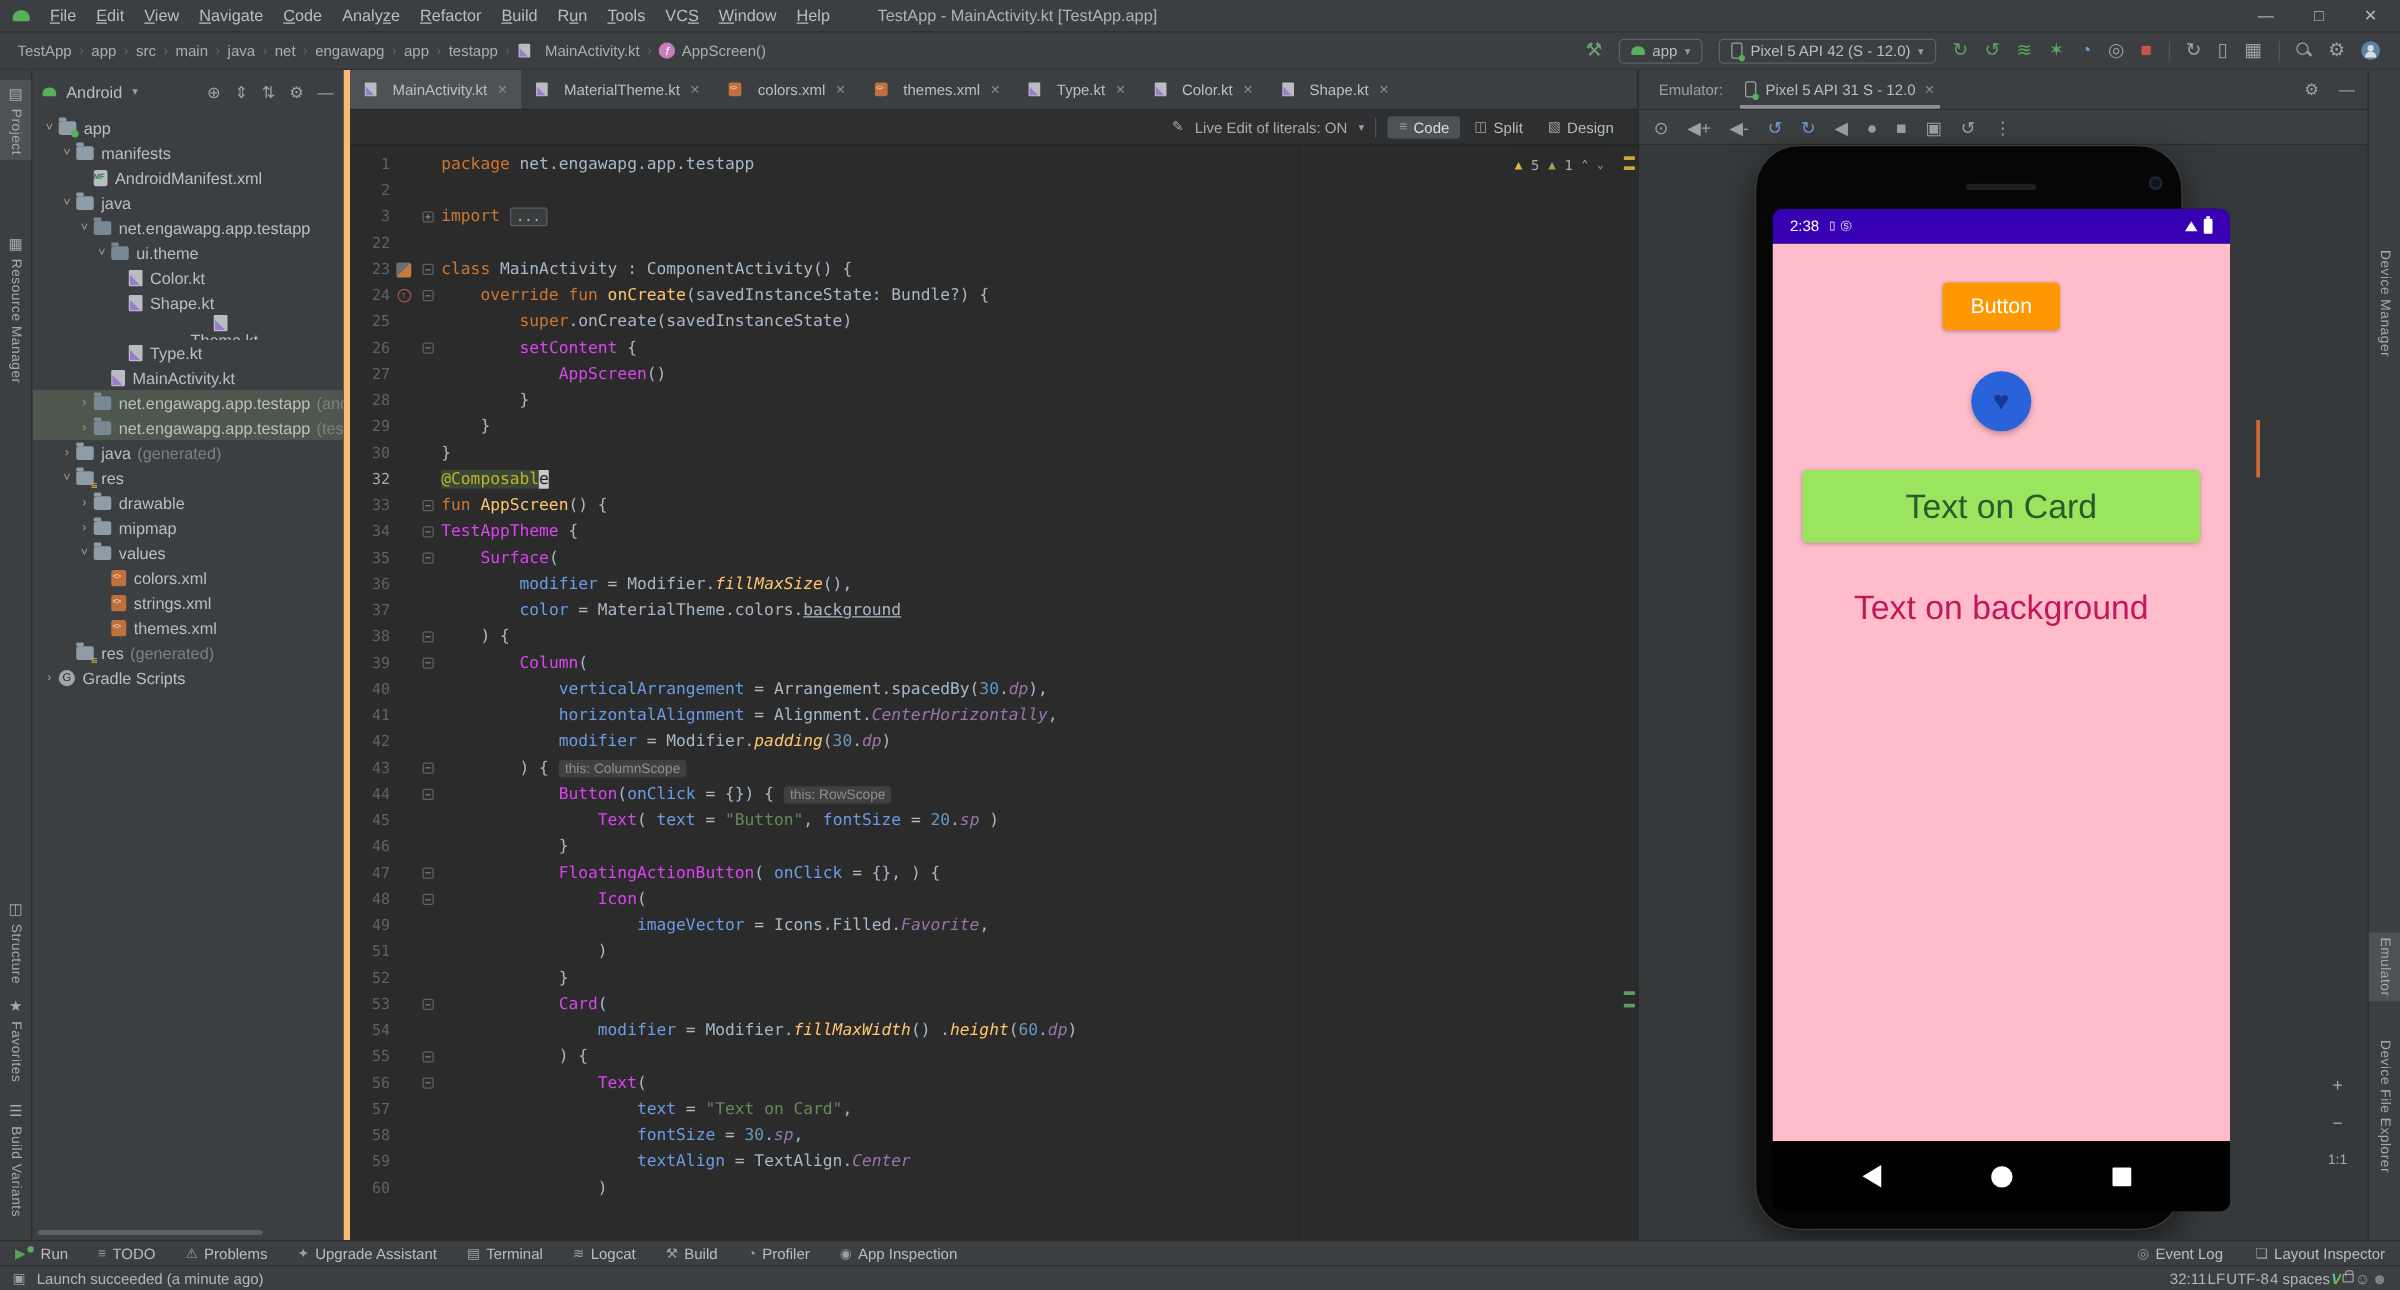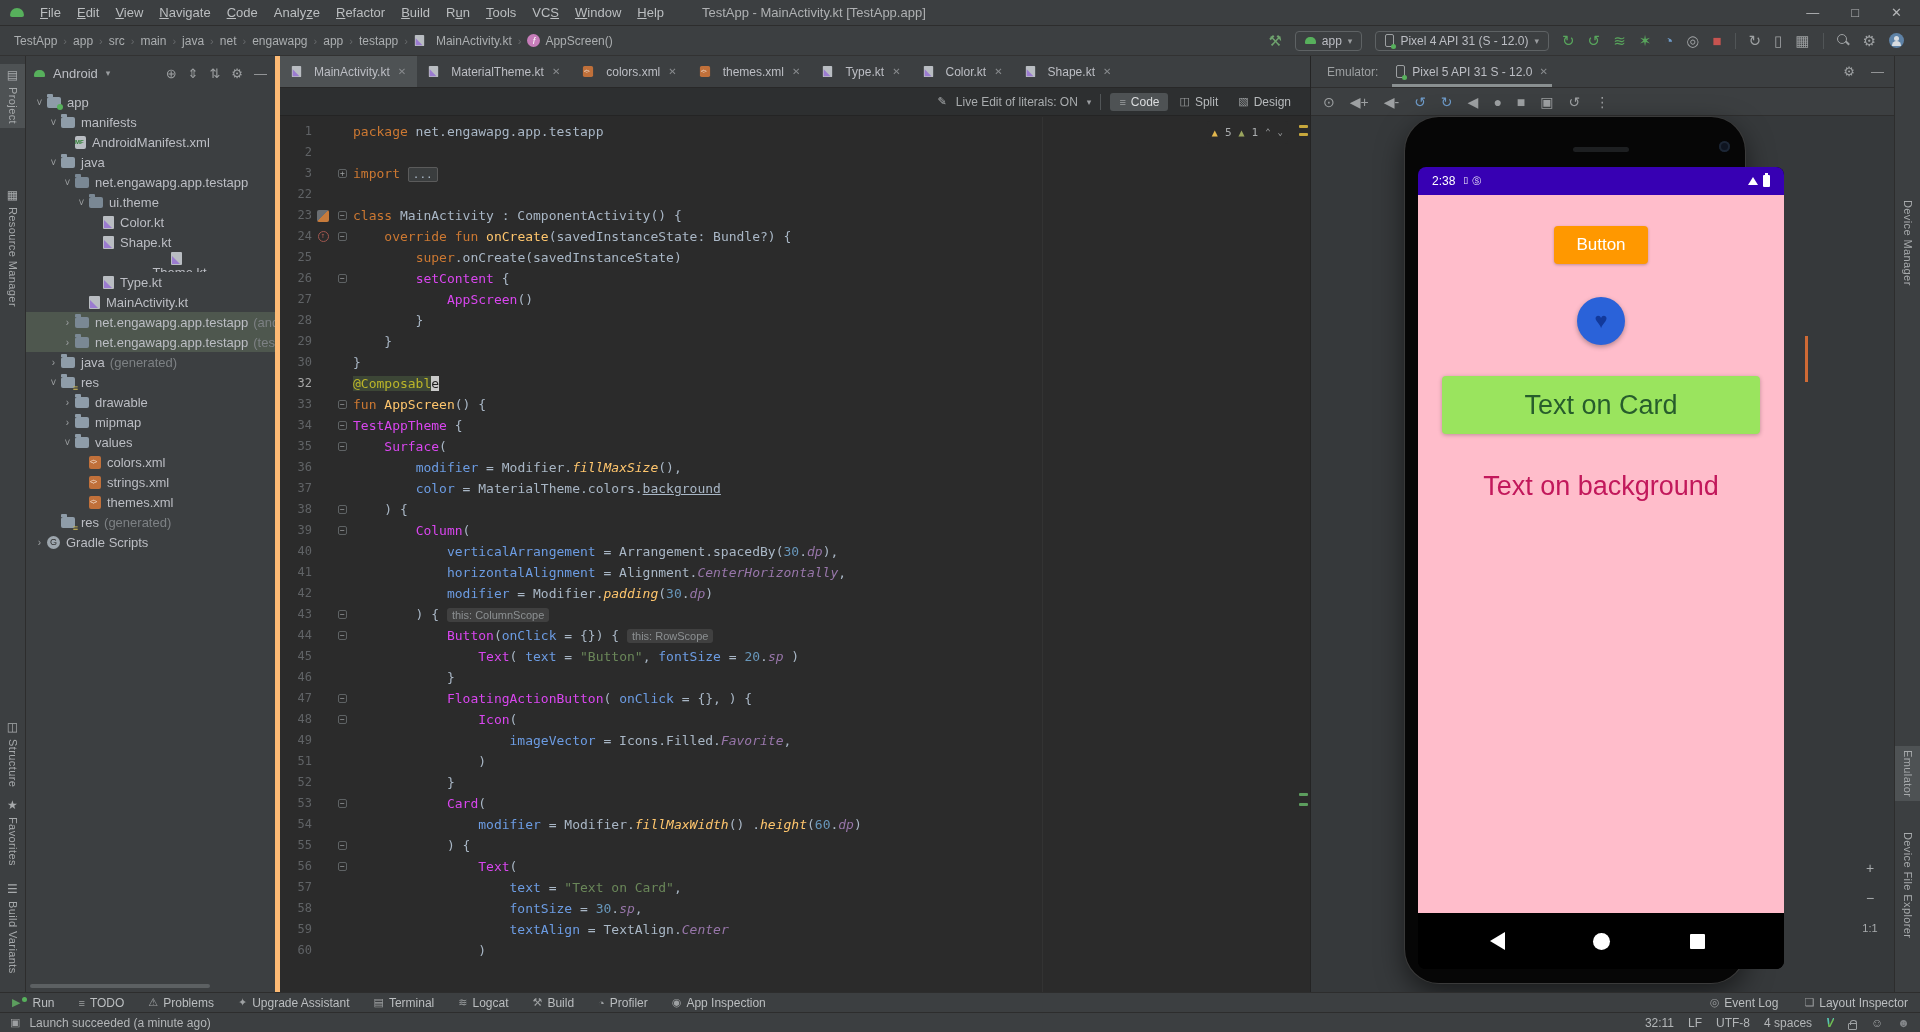--- a/index.html
+++ b/index.html
@@ -134,21 +134,21 @@
   #emu-orange-tick{position:absolute;left:494px;top:219px;width:3px;height:46px;background:#CF6A35}
 
   
   #toolwindow-bar{position:absolute;left:0;right:0;bottom:20px;height:20px;background:#3C3F41;border-top:1px solid #2D2D2D;display:flex;align-items:center;padding:0 12px;font-size:12px}
   .twb-item{display:flex;align-items:center;gap:5px;margin-right:24px;color:#BBBEC0;white-space:nowrap}
   .twb-ico{font-size:11px;color:#9DA0A2}
   .twb-ico.grn{color:#5C9E5E}
   .run-dot{width:5px;height:5px;border-radius:50%;background:#57B05C;margin-left:-3px;margin-top:-7px}
   #twb-right{margin-left:auto;display:flex;gap:26px}
   #status-bar{position:absolute;left:0;right:0;bottom:0;height:20px;background:#3C3F41;border-top:1px solid #2D2D2D;display:flex;align-items:center;padding:0 10px;font-size:12px;color:#B3B6B8}
-  #status-right{margin-left:auto;display:flex;align-items:flex-end;gap:14px}
+  #status-right{margin-left:auto;display:flex;align-items:flex-start;gap:1px}
   .lockico{width:9px;height:7px;border:1px solid #9DA0A2;border-radius:1px;position:relative;margin-top:3px}
   .lockico::before{content:"";position:absolute;left:1px;top:-4px;width:5px;height:4px;border:1px solid #9DA0A2;border-bottom:none;border-radius:3px 3px 0 0}
   .vcsv{font-weight:bold;font-style:italic;background:linear-gradient(135deg,#56C3B0 50%,#6FBF54 50%);-webkit-background-clip:text;background-clip:text;color:transparent}
 </style>
 </head>
 <body>
 
 <div id="menubar">
   <div id="as-logo"></div>
   <div id="menus" style="display:flex">
@@ -224,21 +224,21 @@
     </div>
   <div id="run-toolbar">
       <span class="tbico" style="color: rgb(111, 163, 110);">⚒</span>
       <div class="chip">
         <div class="droid"></div>
         <span>app</span>
         <span class="caret-down">▾</span>
       </div>
       <div class="chip">
         <div class="dev-ico"></div>
-        <span>Pixel 4 API 31 (S - 12.0)</span>
+        <span>Pixel 5 API 42 (S - 12.0)</span>
         <span class="caret-down">▾</span>
       </div>
       <span class="tbico" style="color: rgb(88, 165, 92);">↻</span>
       <span class="tbico" style="color: rgb(88, 165, 92);">↺</span>
       <span class="tbico" style="color: rgb(88, 165, 92);">≋</span>
       <span class="tbico" style="color: rgb(88, 165, 92);">✶</span>
       <span class="tbico" style="color: rgb(110, 155, 201);">◔</span>
       <span class="tbico" style="color: rgb(157, 160, 162);">◎</span>
       <span class="tbico" style="color: rgb(199, 84, 80);">■</span>
       <div class="tb-sep"></div>

